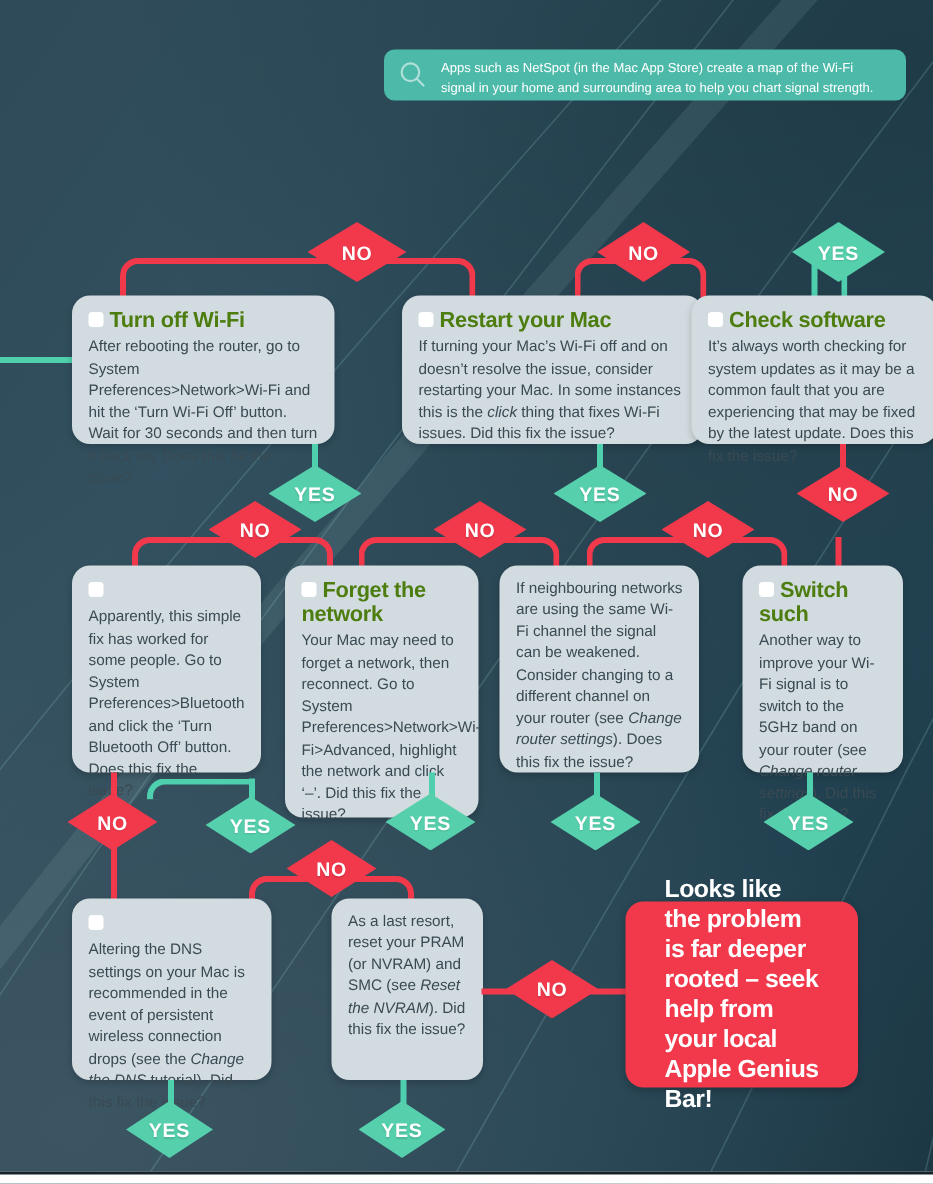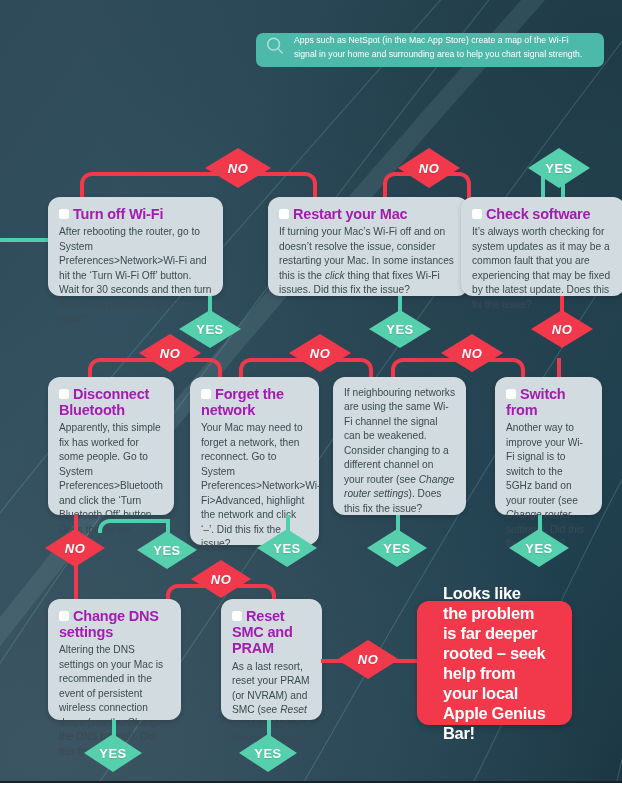--- a/index.html
+++ b/index.html
@@ -54,37 +54,37 @@
     position:absolute;
     display:flex; align-items:center; justify-content:center;
     color:#ffffff;
     font-weight:bold;
     letter-spacing:.5px;
     font-size:13px;
     clip-path: polygon(50% 0%, 100% 50%, 50% 100%, 0% 50%);
     -webkit-clip-path: polygon(50% 0%, 100% 50%, 50% 100%, 0% 50%);
     text-shadow:0 1px 1px rgba(0,0,0,.12);
   }
-  .d-no  { background:#f2394c;font-style:italic; }
+  .d-no  { background:#f2394c; }
   .d-yes { background:#56cfac; }
 
   
   .card {
     position:absolute;
     background:#d2dce0;
     border-radius:12px;
     padding:9px 11px 10px 11px;
     color:#2b3a42;
     box-shadow:0 2px 5px rgba(0,0,0,.18);
   }
   .card h3 {
     font-size:14.5px;
     line-height:1.12;
     font-weight:bold;
-    color:#a21caf;
+    color:#4d7c0f;
     margin-bottom:3px;
     letter-spacing:-.2px;
   }
   .card h3 .bullet {
     display:inline-block;
     width:10px; height:10px;
     background:#ffffff;
     border-radius:2.5px;
     margin-right:4px;
     vertical-align:baseline;
@@ -112,21 +112,21 @@
     font-weight:bold;
     letter-spacing:-.3px;
   }
 
   
   .tip {
     position:absolute;
     background:#4cb9a9;
     border-radius:7px;
     display:flex;
-    align-items:flex-end;
+    align-items:flex-start;
     padding:6px 12px 6px 8px;
     gap:8px;
   }
   .tip .mag { flex:0 0 auto; opacity:.55; }
   .tip p {
     color:#ffffff;
     font-size:8.7px;
     line-height:1.55;
   }
 
@@ -213,39 +213,39 @@
   <div class="bracket" style="left:239px; top:358px; width:134px; height:20px;"></div>
   <div class="diamond d-no" style="left:289px; top:334px; width:62px; height:38px;">NO</div>
 
   <div class="bracket" style="left:391px; top:358px; width:134px; height:20px;"></div>
   <div class="diamond d-no" style="left:441px; top:334px; width:62px; height:38px;">NO</div>
 
   <div class="conn v-red" style="left:557px; top:358px; height:20px;"></div>
 
   <div class="card" style="left:48px; top:377px; width:126px; height:138px;">
     <h3>
-      <span class="bullet"></span><span>Disconnect Bluetooth</span>
+      <span class="bullet"></span>
     </h3>
     <p>Apparently, this simple fix has worked for some people. Go to System Preferences&gt;Bluetooth and click the ‘Turn Bluetooth Off’ button. Does this fix the issue?</p>
   </div>
 
   <div class="card" style="left:190px; top:377px; width:129px; height:168px;">
     <h3>
       <span class="bullet"></span><span>Forget the network</span>
     </h3>
     <p>Your Mac may need to forget a network, then reconnect. Go to System Preferences&gt;Network&gt;Wi-Fi&gt;Advanced, highlight the network and click ‘–’. Did this fix the issue?</p>
   </div>
 
   <div class="card" style="left:333px; top:377px; width:133px; height:138px;">
     <p>If neighbouring networks are using the same Wi-Fi channel the signal can be weakened. Consider changing to a different channel on your router (see <em>Change router settings</em>). Does this fix the issue?</p>
   </div>
 
   <div class="card" style="left:495px; top:377px; width:107px; height:138px;">
     <h3>
-      <span class="bullet"></span><span>Switch from</span>
+      <span class="bullet"></span><span>Switch such</span>
     </h3>
     <p>Another way to improve your Wi-Fi signal is to switch to the 5GHz band on your router (see <em>Change router settings</em>). Did this fix the issue?</p>
   </div>
 
   <div class="conn v-red" style="left:74px; top:515px; height:16px;"></div>
   <div class="diamond d-no" style="left:45px; top:529px; width:60px; height:38px;">NO</div>
   <div class="conn v-red" style="left:74px; top:565px; height:35px;"></div>
 
   <div class="elbow-tl teal" style="left:98px; top:519px; width:70px; height:14px;"></div>
   <div class="conn v-teal" style="left:166px; top:519px; height:14px;"></div>
@@ -258,29 +258,26 @@
   <div class="diamond d-yes" style="left:367px; top:529px; width:60px; height:38px;">YES</div>
 
   <div class="conn v-teal" style="left:538px; top:515px; height:16px;"></div>
   <div class="diamond d-yes" style="left:509px; top:529px; width:60px; height:38px;">YES</div>
 
   <div class="bracket" style="left:166px; top:584px; width:110px; height:16px;"></div>
   <div class="diamond d-no" style="left:191px; top:560px; width:60px; height:38px;">NO</div>
 
   <div class="card" style="left:48px; top:599px; width:133px; height:121px;">
     <h3>
-      <span class="bullet"></span><span>Change DNS settings</span>
+      <span class="bullet"></span>
     </h3>
     <p>Altering the DNS settings on your Mac is recommended in the event of persistent wireless connection drops (see the <em>Change the DNS</em> tutorial). Did this fix the issue?</p>
   </div>
 
   <div class="card" style="left:221px; top:599px; width:101px; height:121px;">
-    <h3>
-      <span class="bullet"></span><span>Reset SMC and PRAM</span>
-    </h3>
     <p>As a last resort, reset your PRAM (or NVRAM) and SMC (see <em>Reset the NVRAM</em>). Did this fix the issue?</p>
   </div>
 
   <div class="conn h-red" style="left:321px; top:659px; width:22px;"></div>
   <div class="diamond d-no" style="left:337px; top:640px; width:62px; height:39px;">NO</div>
   <div class="conn h-red" style="left:393px; top:659px; width:28px;"></div>
 
   <div class="card-alert" style="left:417px; top:601px; width:155px; height:124px;">
     <p>Looks like the problem is far deeper rooted – seek help from your local Apple Genius Bar!</p>
   </div>

